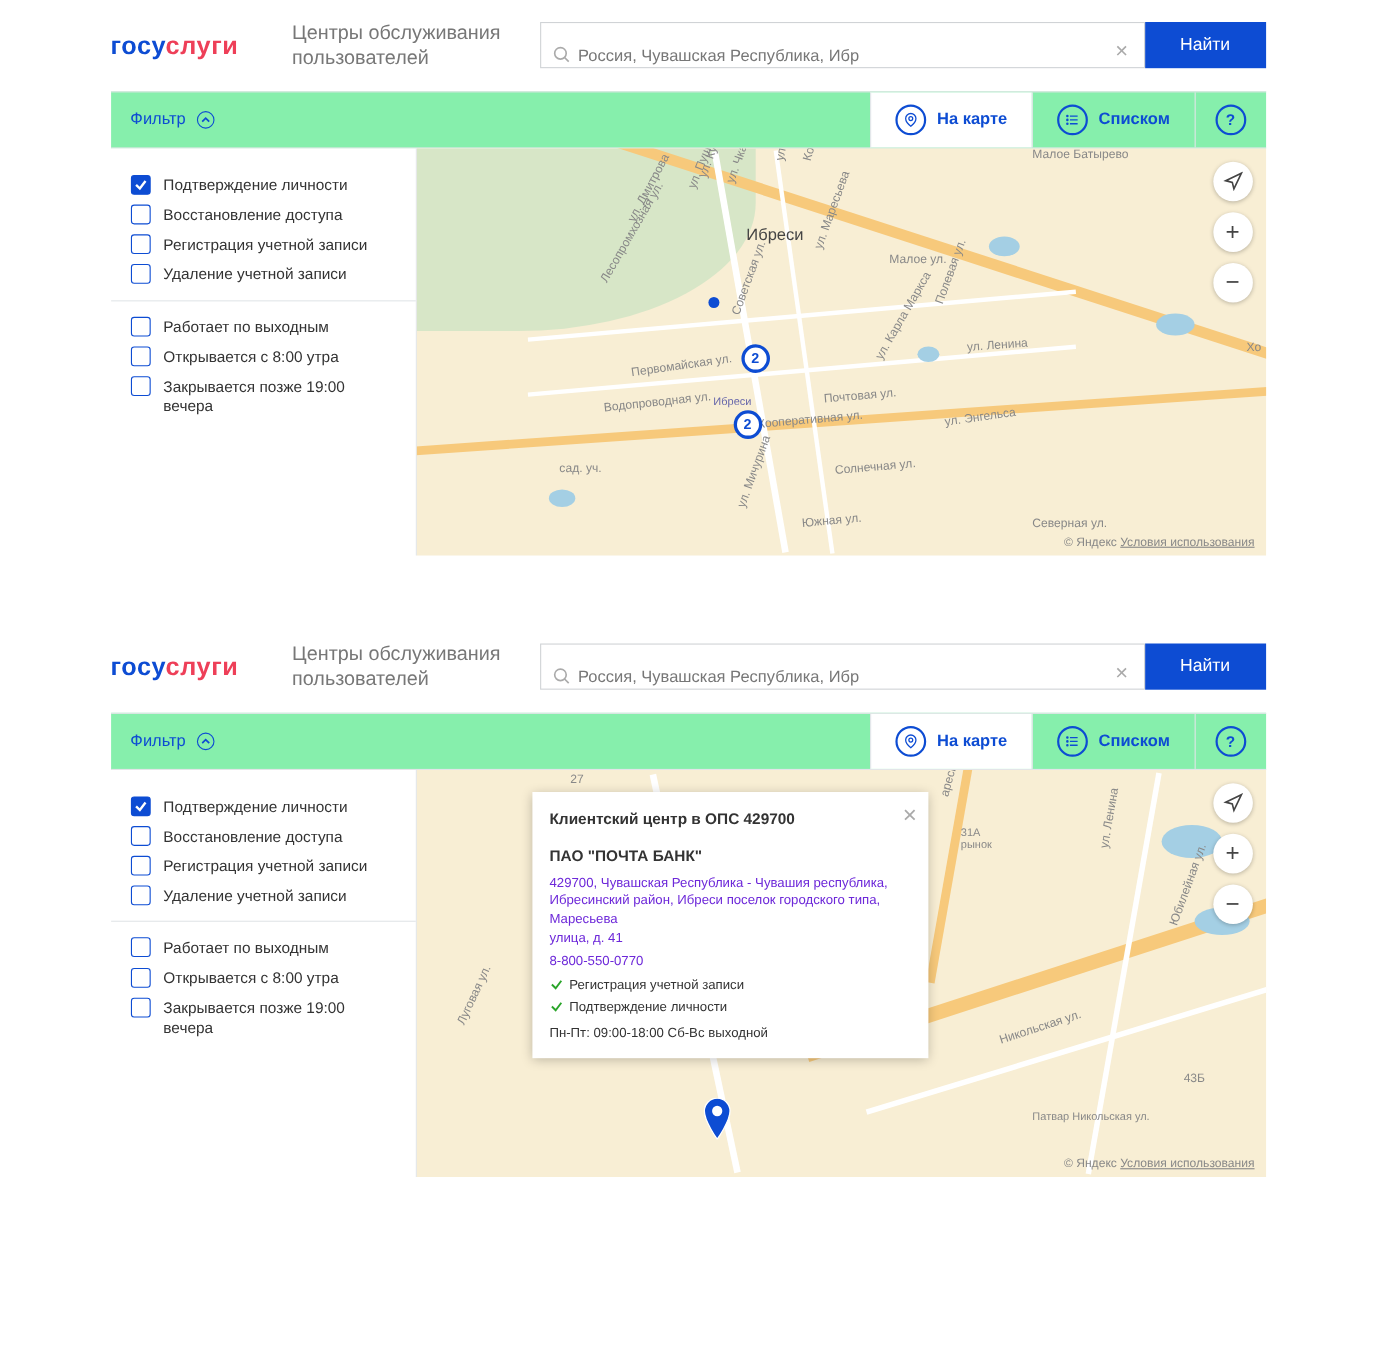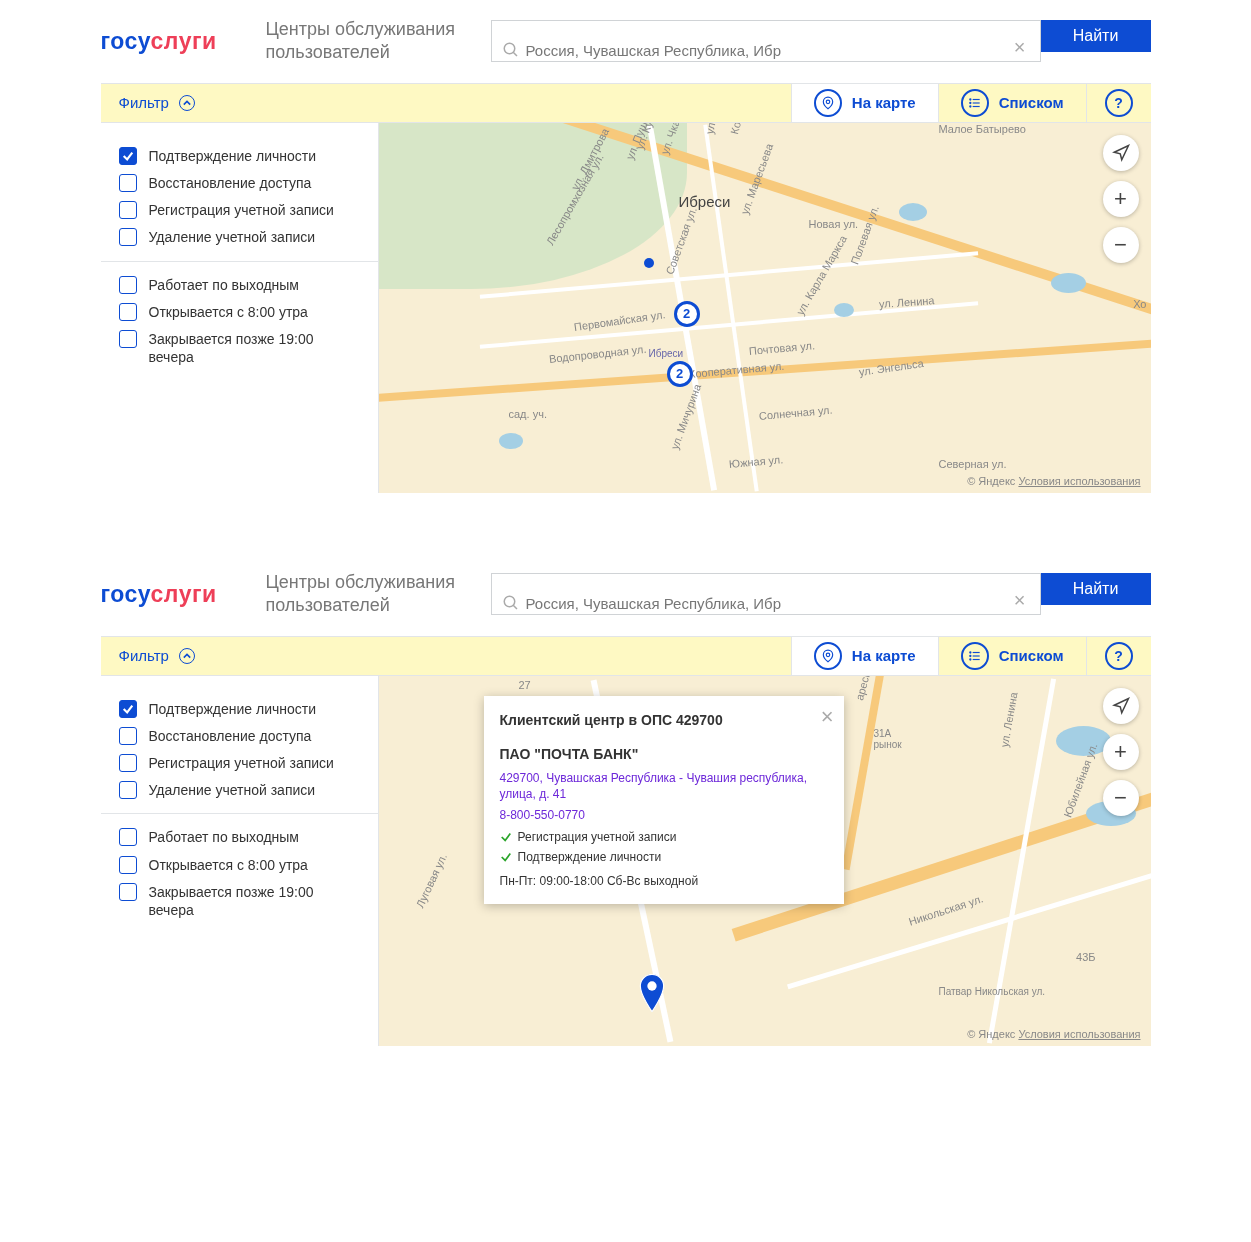--- a/index.html
+++ b/index.html
@@ -8,22 +8,22 @@
   .header { display:flex; align-items:center; padding:18px 0 18px 0; }
   .logo { font-family: "Trebuchet MS", Arial, sans-serif; font-weight:700; font-size:23px; letter-spacing:0.5px; width:165px; flex-shrink:0; }
   .logo .b { color:#0d4cd3; }
   .logo .r { color:#ee3f58; }
   .title  { color:#777; font-size:18px; line-height:1.3; width:225px; flex-shrink:0; }
   .search-wrap { display:flex; flex-grow:1; }
   .search-box { flex-grow:1; display:flex; align-items:flex-end; border:1px solid #d0d3d6; height:42px; padding:2px 10px; position:relative; }
   .search-box svg { flex-shrink:0; }
   .search-box input { flex-grow:1; border:0; outline:0; font-size:15px; color:#777; padding:0 6px; width:100%; }
   .clear-x { color:#aaa; font-size:20px; cursor:pointer; padding:0 4px; }
-  .btn-find { background:#0d4cd3; color:#fff; border:0; height:32px; width:110px; font-size:16px; cursor:pointer; }
-  .toolbar { background:#fef9c3; border-top:1px solid #e2e5e8; border-bottom:1px solid #e2e5e8; display:flex; align-items:stretch; height:40px; }
+  .btn-find { background:#0d4cd3; color:#fff; border:0; height:42px; width:110px; font-size:16px; cursor:pointer; }
+  .toolbar { background:#86efac; border-top:1px solid #e2e5e8; border-bottom:1px solid #e2e5e8; display:flex; align-items:stretch; height:52px; }
   .tb-left { display:flex; align-items:center; padding:0 18px; color:#0d4cd3; font-size:15px; cursor:pointer; }
   .chev { width:16px; height:16px; border:1.5px solid #0d4cd3; border-radius:50%; display:inline-flex; align-items:center; justify-content:center; margin-left:10px; }
   .chev svg { stroke:#0d4cd3; }
   .tb-spacer { flex-grow:1; }
   .tab { display:flex; align-items:center; border-left:1px solid #e2e5e8; padding:0 22px; color:#0d4cd3; font-size:15px; cursor:pointer; font-weight:600; }
   .tab.active { background:#fff; }
   .tab .ticon { width:28px; height:28px; border:2px solid #0d4cd3; border-radius:50%; display:inline-flex; align-items:center; justify-content:center; margin-right:10px; }
   .tab .ticon svg { stroke:#0d4cd3; }
   .help { border-left:1px solid #e2e5e8; display:flex; align-items:center; padding:0 18px; }
   .help span { width:28px; height:28px; border:2px solid #0d4cd3; color:#0d4cd3; border-radius:50%; display:inline-flex; align-items:center; justify-content:center; font-weight:700; }
@@ -173,21 +173,21 @@
       <div class="map-label" style="top:285px;left:130px;">сад. уч.</div>
       <div class="map-label" style="top:175px;right:4px;">Хо</div>
       <div class="map-label" style="top:20px;left:260px;transform:rotate(-70deg);">ул. Куйбышева</div>
       <div class="map-label" style="top:25px;left:285px;transform:rotate(-70deg);">ул. Чкалова</div>
       <div class="map-label" style="top:30px;left:250px;transform:rotate(-68deg);">ул. Пушкина</div>
       <div class="map-label" style="top:5px;left:330px;transform:rotate(-78deg);">ул. Кирова</div>
       <div class="map-label" style="top:5px;left:355px;transform:rotate(-75deg);">Комсо</div>
       <div class="map-label" style="top:60px;left:195px;transform:rotate(-62deg);">ул. Дмитрова</div>
       <div class="map-label" style="top:115px;left:170px;transform:rotate(-60deg);">Лесопромхозная ул.</div>
       <div class="map-label" style="top:85px;left:365px;transform:rotate(-70deg);">ул. Маресьева</div>
-      <div class="map-label" style="top:95px;left:430px;">Новая ул.</div>
+      <div class="map-label" style="top:95px;left:430px;">Малое ул.</div>
       <div class="map-label" style="top:145px;left:290px;transform:rotate(-70deg);">Советская ул.</div>
       <div class="map-label" style="top:198px;left:195px;transform:rotate(-8deg);">Первомайская ул.</div>
       <div class="map-label" style="top:230px;left:170px;transform:rotate(-6deg);">Водопроводная ул.</div>
       <div class="map-label" style="top:185px;left:420px;transform:rotate(-60deg);">ул. Карла Маркса</div>
       <div class="map-label" style="top:245px;left:310px;transform:rotate(-5deg);">Кооперативная ул.</div>
       <div class="map-label" style="top:222px;left:370px;transform:rotate(-5deg);">Почтовая ул.</div>
       <div class="map-label" style="top:243px;left:480px;transform:rotate(-8deg);">ул. Энгельса</div>
       <div class="map-label" style="top:175px;left:500px;transform:rotate(-4deg);">ул. Ленина</div>
       <div class="map-label" style="top:135px;left:475px;transform:rotate(-70deg);">Полевая ул.</div>
       <div class="map-label" style="top:320px;left:295px;transform:rotate(-70deg);">ул. Мичурина</div>
@@ -321,20 +321,21 @@
       <div class="map-label" style="top:135px;right:5px;transform:rotate(-70deg);">Юбилейная ул.</div>
       <div class="map-label" style="top:275px;right:55px;">43Б</div>
       <div class="map-label" style="top:240px;left:530px;transform:rotate(-18deg);">Никольская ул.</div>
       <div class="map-label" style="top:310px;left:560px;font-size:10px;">Патвар Никольская ул.</div>
       <div class="map-label" style="top:52px;left:495px;font-size:10px;">31А<br>рынок</div>
       <div class="popup" style="top:20px;left:105px;">
         <span class="close">×</span>
         <div class="ptitle">Клиентский центр в ОПС 429700</div>
         <div class="psub">ПАО "ПОЧТА БАНК"</div>
         <div class="pline">429700, Чувашская Республика - Чувашия республика,</div>
+        <div class="pline">Ибресинский район, Ибреси поселок городского типа, Маресьева</div>
         <div class="pline">улица, д. 41</div>
         <div class="pline" style="margin-top:4px;">8-800-550-0770</div>
         <div class="svc">
             <svg width="12" height="12" viewBox="0 0 14 14" fill="none" stroke="#2aa52a" stroke-width="2">
               <polyline points="2,7 6,11 12,3"></polyline>
             </svg>
             <span>Регистрация учетной записи</span>
           </div>
         <div class="svc">
             <svg width="12" height="12" viewBox="0 0 14 14" fill="none" stroke="#2aa52a" stroke-width="2">

